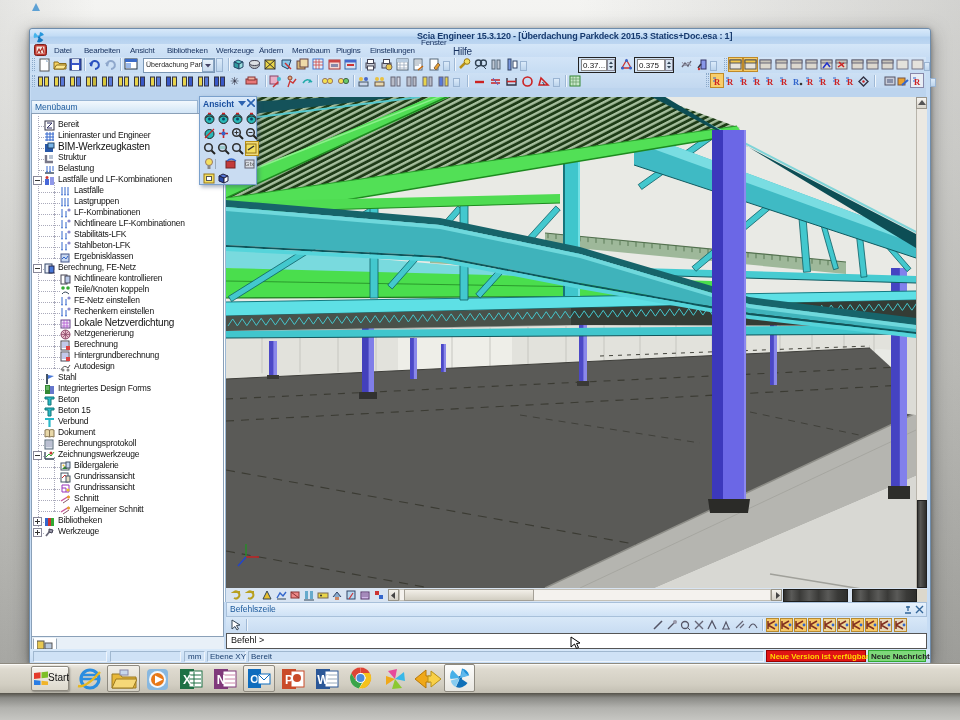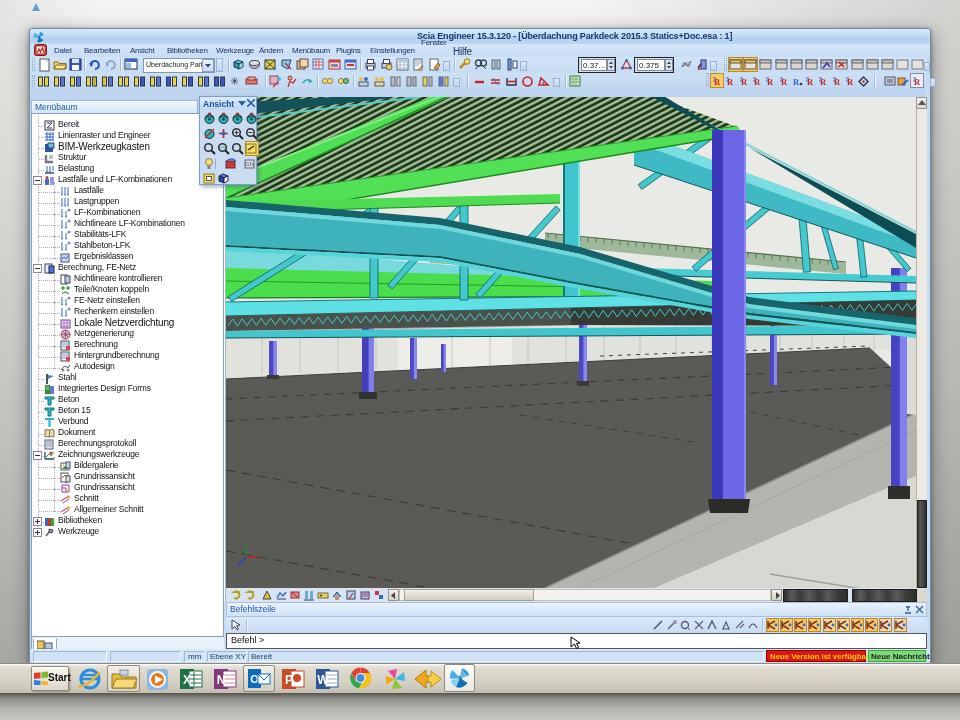--- a/index.html
+++ b/index.html
@@ -1229,21 +1229,21 @@
     <div class="" style="left:0px;top:693px;width:960px;height:27px;background:linear-gradient(180deg,#55524a 0%,#8a8a86 18%,#b2b2ae 55%,#c6c6c2 100%)"></div>
     <div class="" style="left:31px;top:666px;width:38px;height:25px;background:linear-gradient(180deg,#f6f4ee,#dcd8cc);border:1px solid #8e8a80;border-radius:2px;box-shadow:inset 0 1px 0 #fff,1px 1px 2px rgba(0,0,0,.3)"></div>
     <svg style="position:absolute;left:34px;top:671px" width="15" height="14">
       <g transform="skewY(-6)">
         <rect x="0" y="2" width="6.5" height="6" fill="#e43a2a"></rect>
         <rect x="7.5" y="2" width="6.5" height="6" fill="#7dbf28"></rect>
         <rect x="0" y="9" width="6.5" height="6" fill="#2a7de4" transform="skewY(12)"></rect>
         <rect x="7.5" y="9" width="6.5" height="6" fill="#f0b42a" transform="skewY(12)"></rect>
       </g>
     </svg>
-    <div class="tx" style="left:48px;top:672px;font-size:10px;font-weight:bold;color:#111">Start</div>
+    <div class="tx" style="left:48px;top:672px;font-size:10px;font-weight:normal;color:#111">Start</div>
     <svg style="position:absolute;left:76px;top:666px" width="28" height="26">
       <circle cx="14" cy="13" r="9" fill="none" stroke="#2a8de0" stroke-width="3.2"></circle>
       <path d="M6 13 L22 13 M7 9 L21 9" stroke="#2a8de0" stroke-width="2.6"></path>
       <path d="M2 20 Q10 22 24 6" stroke="#e8b820" stroke-width="2.4" fill="none"></path>
     </svg>
     <div class="" style="left:107px;top:665px;width:33px;height:27px;background:linear-gradient(180deg,#f2efe8,#d6d2c6);border:1px solid #8e8a80;border-radius:2px"></div>
     <svg style="position:absolute;left:111px;top:668px" width="26" height="22">
       <path d="M1 6 L9 6 L11 9 L25 9 L25 20 L1 20 Z" fill="#e8b83a" stroke="#9a7820"></path>
       <path d="M1 20 L5 11 L26 11 L22 20 Z" fill="#f6d878" stroke="#9a7820"></path>
       <rect x="9" y="2" width="8" height="5" fill="#c8d8ec" stroke="#88a"></rect>

